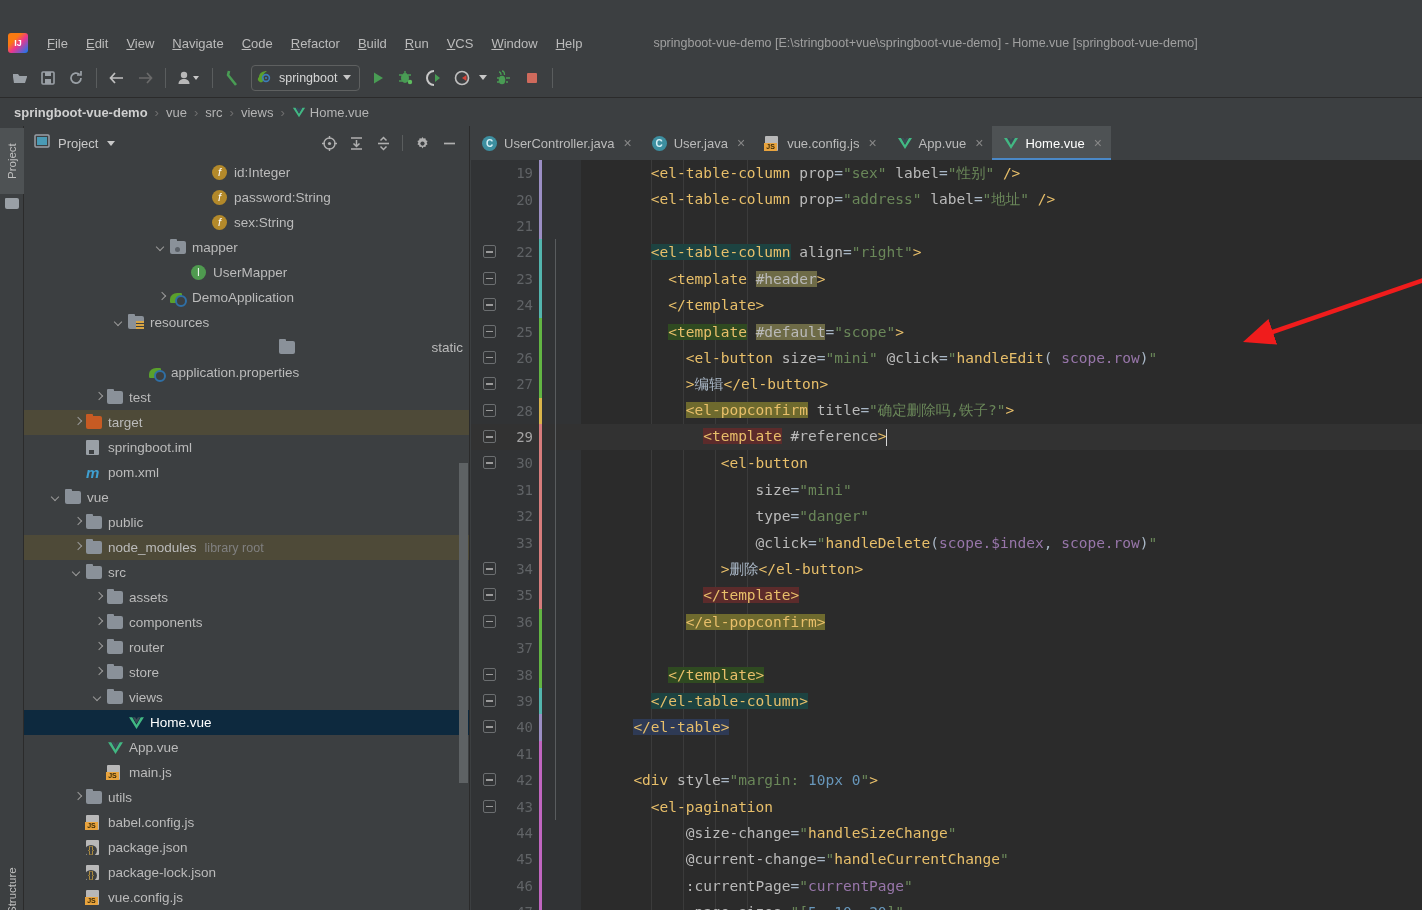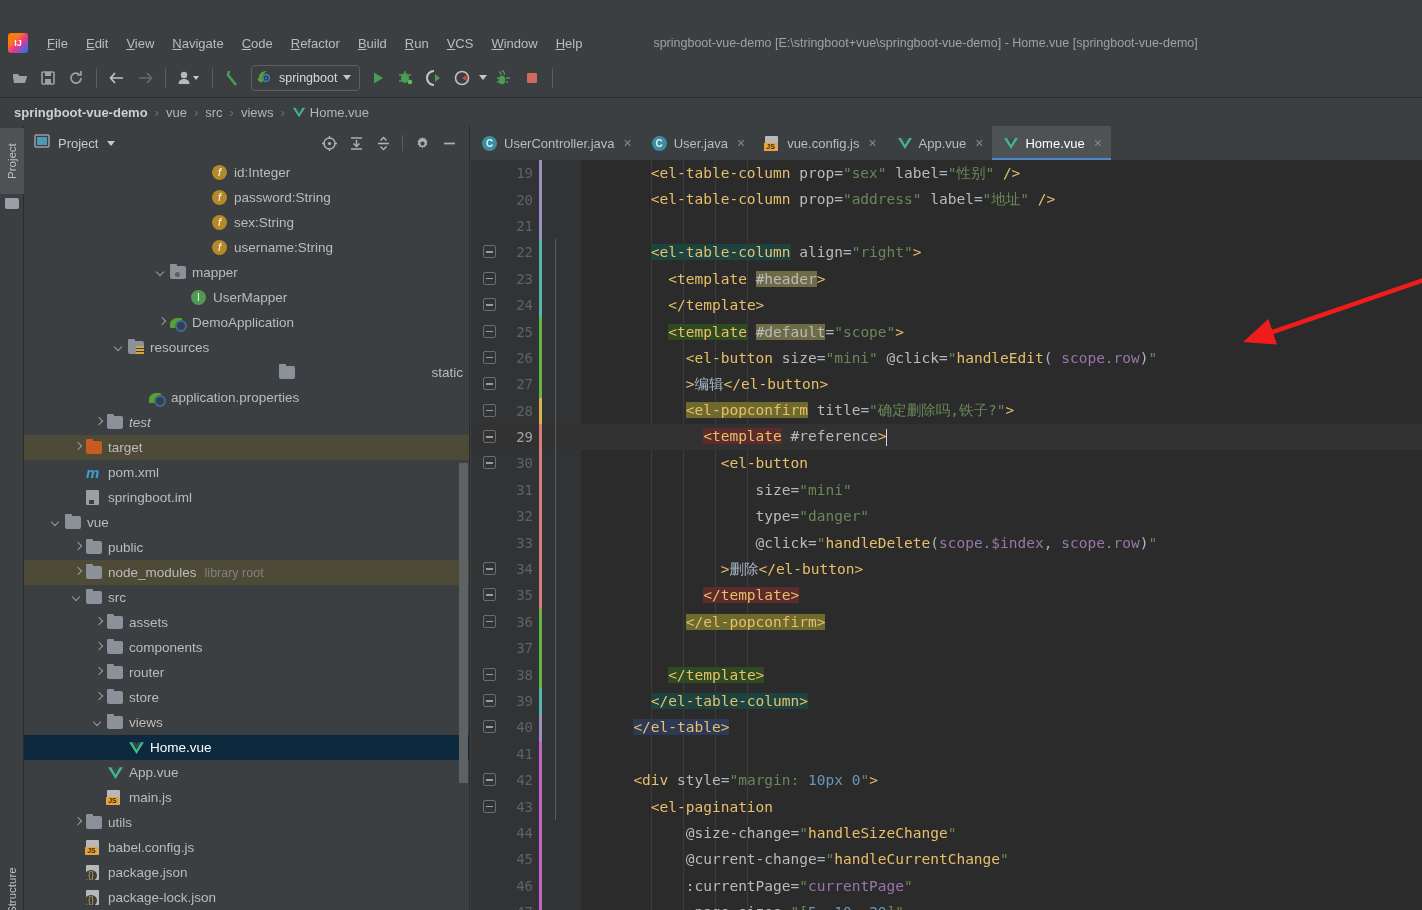--- a/index.html
+++ b/index.html
@@ -483,29 +483,20 @@
         </div>
         <div class="trow" style="padding-left: 174px;">
           <span class="arrow "></span>
           <span class="tico">
             <span style="position: absolute; left: 0px; top: 0px; width: 17px; height: 17px; display: block;">
               <span class="ic-f" style="position:absolute;"></span>
             </span>
           </span>
           <span class="tlabel">sex:String</span>
         </div>
-        <div class="trow" style="padding-left: 174px;">
-          <span class="arrow "></span>
-          <span class="tico">
-            <span style="position: absolute; left: 0px; top: 0px; width: 17px; height: 17px; display: block;">
-              <span class="ic-f" style="position:absolute;"></span>
-            </span>
-          </span>
-          <span class="tlabel">username:String</span>
-        </div>
         <div class="trow" style="padding-left: 132px;">
           <span class="arrow down"></span>
           <span class="tico">
             <span style="position: absolute; left: 0px; top: 0px; width: 17px; height: 17px; display: block;">
               <span class="ic-folder ic-folder-pkg" style="position:absolute;"></span>
             </span>
           </span>
           <span class="tlabel">mapper</span>
         </div>
         <div class="trow" style="padding-left: 153px;">
@@ -546,21 +537,21 @@
         </div>
         <div class="trow" style="padding-left: 111px;">
           <span class="arrow "></span>
           <span class="tico">
             <span style="position: absolute; left: 0px; top: 0px; width: 17px; height: 17px; display: block;">
               <span class="ic-spring" style="position:absolute;"></span>
             </span>
           </span>
           <span class="tlabel">application.properties</span>
         </div>
-        <div class="trow" style="padding-left: 69px; font-style: italic;">
+        <div class="trow" style="padding-left: 69px;">
           <span class="arrow right"></span>
           <span class="tico">
             <span style="position: absolute; left: 0px; top: 0px; width: 17px; height: 17px; display: block;">
               <span class="ic-folder" style="position:absolute;"></span>
             </span>
           </span>
           <span class="tlabel">test</span>
         </div>
         <div class="trow hl" style="padding-left: 48px;">
           <span class="arrow right"></span>
@@ -568,33 +559,33 @@
             <span style="position: absolute; left: 0px; top: 0px; width: 17px; height: 17px; display: block;">
               <span class="ic-folder ic-folder-orange" style="position:absolute;"></span>
             </span>
           </span>
           <span class="tlabel">target</span>
         </div>
         <div class="trow" style="padding-left: 48px;">
           <span class="arrow "></span>
           <span class="tico">
             <span style="position: absolute; left: 0px; top: 0px; width: 17px; height: 17px; display: block;">
+              <span class="ic-iml" style="position:absolute;"></span>
+            </span>
+          </span>
+          <span class="tlabel">springboot.iml</span>
+        </div>
+        <div class="trow" style="padding-left: 48px;">
+          <span class="arrow "></span>
+          <span class="tico">
+            <span style="position: absolute; left: 0px; top: 0px; width: 17px; height: 17px; display: block;">
               <span class="ic-m" style="position:absolute;width:17px;height:17px;"></span>
             </span>
           </span>
           <span class="tlabel">pom.xml</span>
-        </div>
-        <div class="trow" style="padding-left: 48px;">
-          <span class="arrow "></span>
-          <span class="tico">
-            <span style="position: absolute; left: 0px; top: 0px; width: 17px; height: 17px; display: block;">
-              <span class="ic-iml" style="position:absolute;"></span>
-            </span>
-          </span>
-          <span class="tlabel">springboot.iml</span>
         </div>
         <div class="trow" style="padding-left: 27px;">
           <span class="arrow down"></span>
           <span class="tico">
             <span style="position: absolute; left: 0px; top: 0px; width: 17px; height: 17px; display: block;">
               <span class="ic-folder" style="position:absolute;"></span>
             </span>
           </span>
           <span class="tlabel">vue</span>
         </div>

